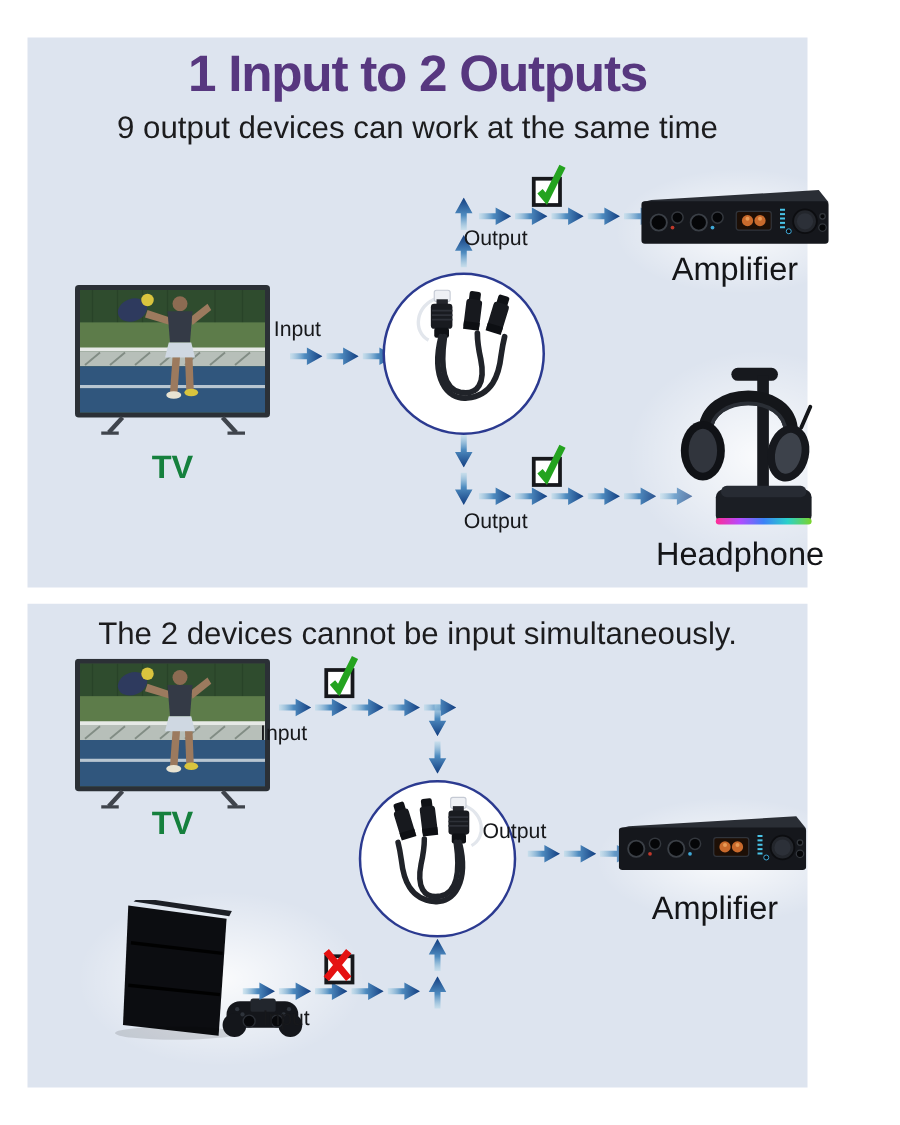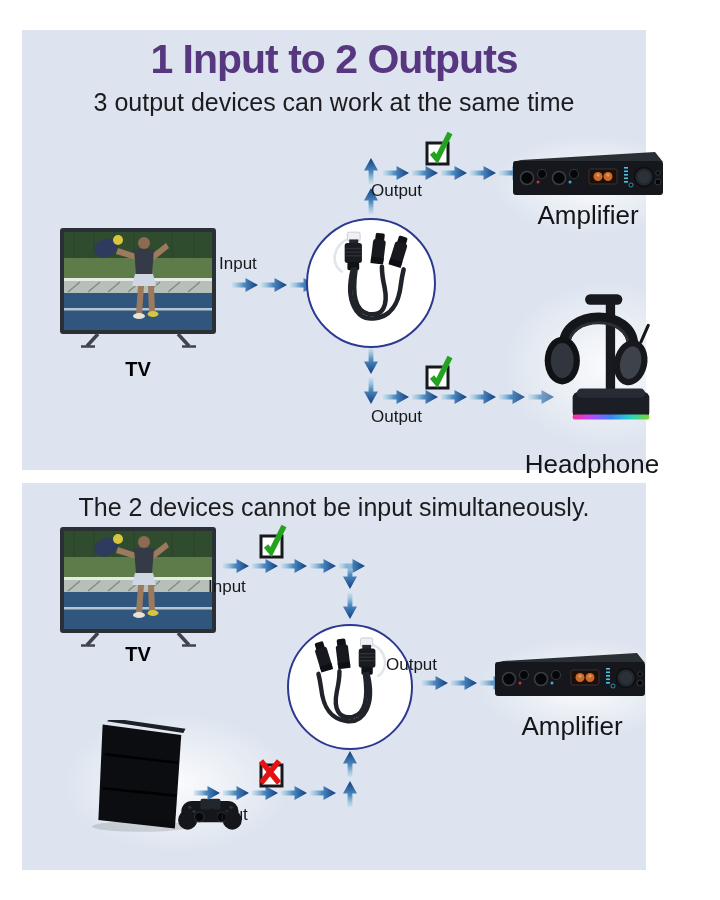--- a/index.html
+++ b/index.html
@@ -5,21 +5,21 @@
   html,body{margin:0;padding:0;}
   body{width:720px;height:900px;background:#ffffff;position:relative;overflow:hidden;
        font-family:"Liberation Sans", sans-serif;}
   .panel{position:absolute;left:22px;width:624px;background:#dde4ef;}
   #panel-top{top:30px;height:440px;}
   #panel-bottom{top:483px;height:387px;}
   .abs{position:absolute;}
   .title{width:100%;text-align:center;font-weight:800;font-size:41px;letter-spacing:-1px;color:#57377f;}
   .subtitle{width:100%;text-align:center;font-size:25px;color:#1c1c1e;}
   .dev-lbl{font-weight:400;font-size:26px;color:#141518;text-align:center;}
-  .tv-lbl{font-weight:700;font-size:20px;color:#000000;text-align:center;}
+  .tv-lbl{font-weight:700;font-size:26px;color:#15803d;text-align:center;}
   .io-lbl{font-size:17px;color:#17181b;}
   .chain{display:flex;}
   .chain.h{flex-direction:row;gap:3px;align-items:center;}
   .chain.v{flex-direction:column;gap:4px;align-items:center;}
   .circle{background:#ffffff;border:2.5px solid #2b3a90;border-radius:50%;box-sizing:border-box;
           display:flex;align-items:center;justify-content:center;}
   .halo{position:absolute;background:radial-gradient(closest-side, rgba(255,255,255,.85), rgba(255,255,255,0));
         border-radius:50%;}
   svg{display:block;}
   .mark{position:absolute;}
@@ -184,21 +184,21 @@
         <rect x="0" y="27" width="14" height="7" fill="#0d0f13"></rect>
       </g>
     </g>
   </defs>
 </svg>
 
 <div class="page">
 
   <section class="panel" id="panel-top">
     <div class="abs title" style="top:6px;">1 Input to 2 Outputs</div>
-    <div class="abs subtitle" style="top:58px;">3 output devices can work at the same time</div>
+    <div class="abs subtitle" style="top:58px;">9 output devices can work at the same time</div>
 
     <div class="abs" style="left:38px;top:198px;">
       <svg width="156" height="122" viewBox="0 0 156 122">
           <use href="#tv-art"></use>
         </svg>
     </div>
     <div class="abs tv-lbl" style="left:38px;top:328px;width:156px;">TV</div>
 
     <div class="abs io-lbl" style="left:197px;top:224px;width:100px;">Input</div>
     <div class="abs chain h" style="left:210px;top:247px;">
@@ -295,21 +295,21 @@
       </svg>
     </span>
     <div class="abs io-lbl" style="left:349px;top:377px;width:140px;">Output</div>
 
     <div class="abs halo" style="left:480px;top:250px;width:210px;height:170px;"></div>
     <div class="abs" style="left:503px;top:262px;">
       <svg width="145" height="133" viewBox="0 0 140 128">
           <use href="#hp-art"></use>
         </svg>
     </div>
-    <div class="abs dev-lbl" style="left:445px;top:419px;width:250px;">Headphone</div>
+    <div class="abs dev-lbl" style="left:445px;top:398px;width:250px;">Headphone</div>
   </section>
 
   <section class="panel" id="panel-bottom">
     <div class="abs subtitle" style="top:10px;">The 2 devices cannot be input simultaneously.</div>
 
     <div class="abs" style="left:38px;top:44px;">
       <svg width="156" height="122" viewBox="0 0 156 122">
           <use href="#tv-art"></use>
         </svg>
     </div>

